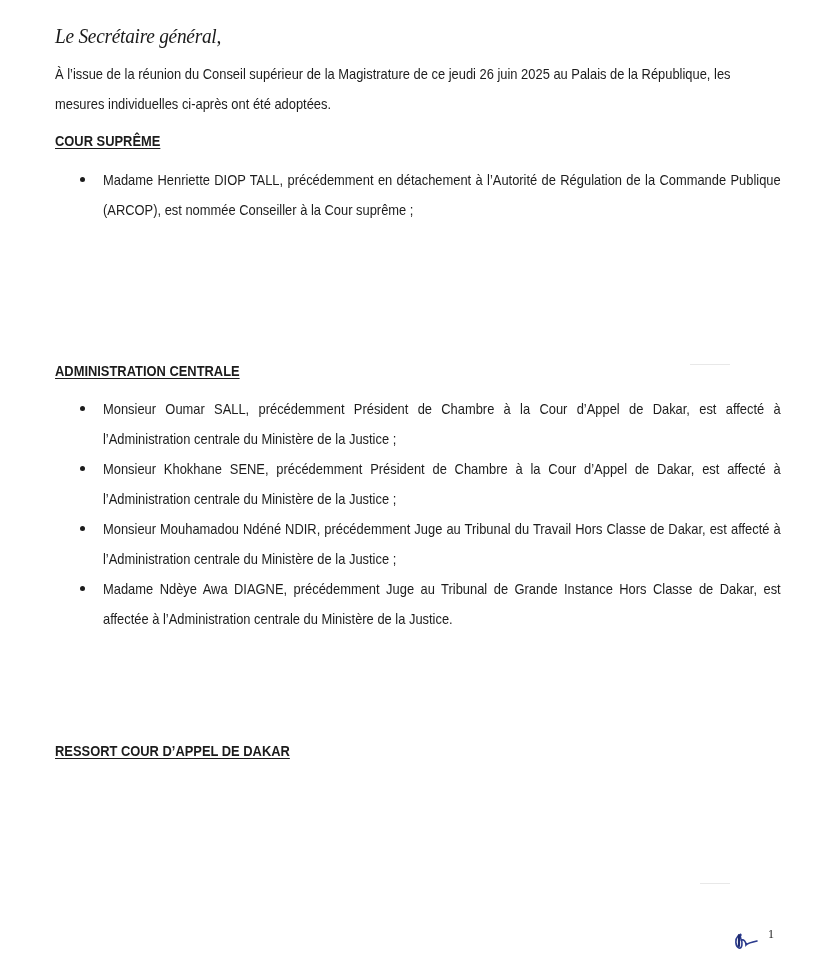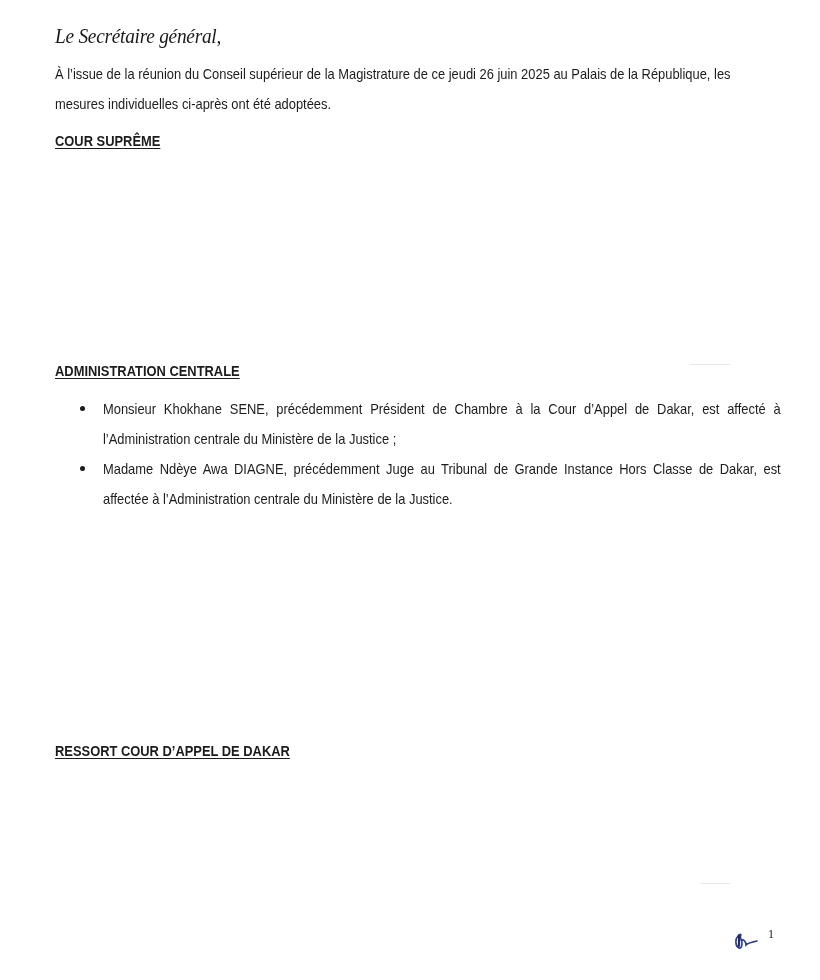--- a/index.html
+++ b/index.html
@@ -102,27 +102,39 @@
 <body>
 
 <div class="page">
 
   <div class="salutation">Le Secrétaire général,</div>
 
   <p class="intro" style="margin:0;">À l’issue de la réunion du Conseil supérieur de la Magistrature de ce jeudi 26 juin 2025 au Palais de la République, les mesures individuelles ci-après ont été adoptées.</p>
 
   <div class="section-title" style="top:117px;">COUR SUPRÊME</div>
   <ul class="bullets" style="top:150px;">
+    <li class="bullet-item">
+      <span class="bullet-dot"></span>
+      <span class="bullet-text">Madame Henriette DIOP TALL, précédemment en détachement à l’Autorité de Régulation de la Commande Publique (ARCOP), est nommée Conseiller à la Cour suprême ;</span>
+    </li>
   </ul>
 
   <div class="section-title" style="top:347px;">ADMINISTRATION CENTRALE</div>
   <ul class="bullets" style="top:379px;">
     <li class="bullet-item">
       <span class="bullet-dot"></span>
+      <span class="bullet-text">Monsieur Oumar SALL, précédemment Président de Chambre à la Cour d’Appel de Dakar, est affecté à l’Administration centrale du Ministère de la Justice ;</span>
+    </li>
+    <li class="bullet-item">
+      <span class="bullet-dot"></span>
       <span class="bullet-text">Monsieur Khokhane SENE, précédemment Président de Chambre à la Cour d’Appel de Dakar, est affecté à l’Administration centrale du Ministère de la Justice ;</span>
+    </li>
+    <li class="bullet-item">
+      <span class="bullet-dot"></span>
+      <span class="bullet-text">Monsieur Mouhamadou Ndéné NDIR, précédemment Juge au Tribunal du Travail Hors Classe de Dakar, est affecté à l’Administration centrale du Ministère de la Justice ;</span>
     </li>
     <li class="bullet-item">
       <span class="bullet-dot"></span>
       <span class="bullet-text">Madame Ndèye Awa DIAGNE, précédemment Juge au Tribunal de Grande Instance Hors Classe de Dakar, est affectée à l’Administration centrale du Ministère de la Justice.</span>
     </li>
   </ul>
 
   <div class="section-title" style="top:727px;">RESSORT COUR D’APPEL DE DAKAR</div>
 
   <svg class="signature" viewBox="0 0 32 24">

